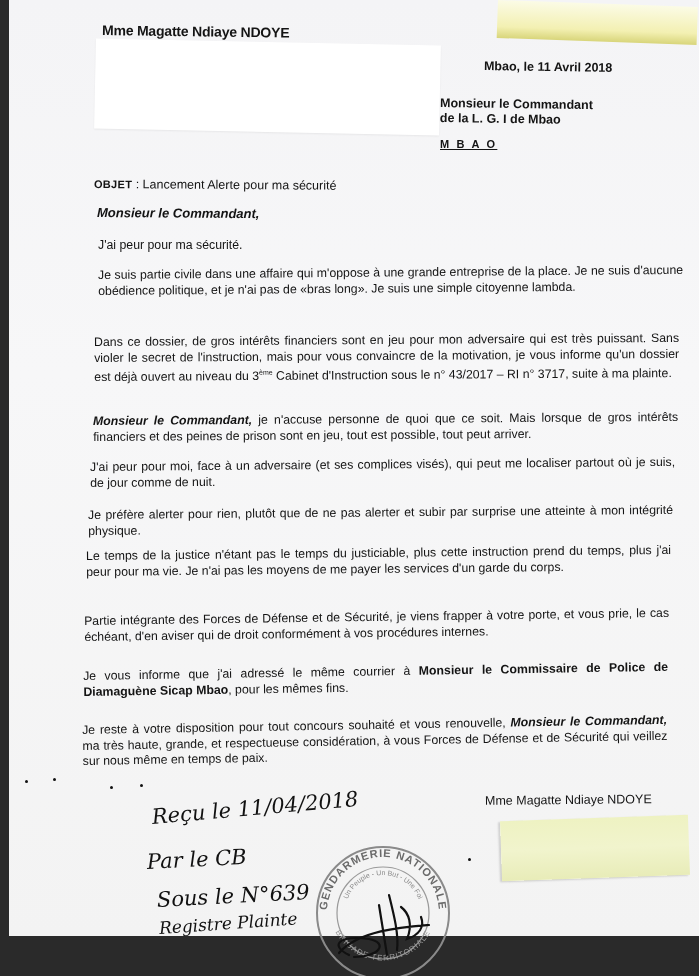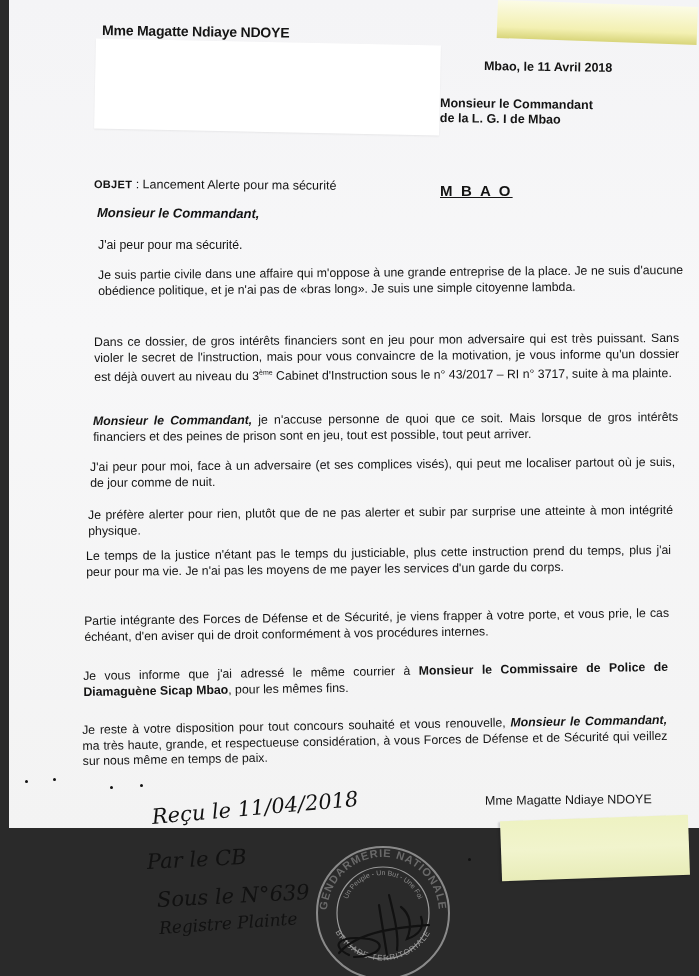--- a/index.html
+++ b/index.html
@@ -3,30 +3,30 @@
 <meta charset="utf-8">
 <style>
   html, body { margin:0; padding:0; }
   body {
     width:699px; height:976px; overflow:hidden; position:relative;
     background:#2a2a2a;
     font-family:"Liberation Sans", sans-serif;
     color:#141414;
   }
   .page {
-    position:absolute; left:9px; top:0; width:690px; height:828px;
+    position:absolute; left:9px; top:0; width:690px; height:936px;
     background:linear-gradient(180deg,#f4f4f6 0%,#f7f7f8 40%,#f3f3f3 100%);
   }
   .abs { position:absolute; }
   .sender { left:93px; top:22px; font-weight:bold; font-size:14px; letter-spacing:-0.2px; transform:rotate(0.8deg); transform-origin:left; }
   .redact-white { left:86px; top:42px; width:345px; height:90px; background:#ffffff; transform:rotate(1.2deg); box-shadow:0 1px 2px rgba(0,0,0,0.06); }
   .sticky-top { left:489px; top:0px; width:200px; height:38px; background:linear-gradient(180deg,#fbfbe6 0%,#f3f0b2 70%,#d8d57a 100%); transform:rotate(2deg); transform-origin:left top; }
   .date { left:475px; top:60px; font-size:12.5px; font-weight:bold; transform:rotate(0.8deg); }
   .recipient { left:431px; top:96px; font-size:12.5px; font-weight:bold; line-height:15px; transform:rotate(0.8deg); transform-origin:left; }
-  .city { left:431px; top:138px; font-size:15px; font-weight:bold; text-decoration:underline; letter-spacing:2.2px;margin-top:44px; }
+  .city { left:431px; top:138px; font-size:11px; font-weight:bold; text-decoration:underline; letter-spacing:2.2px; }
   .subject { left:85px; top:177px; font-size:12.5px; transform:rotate(0.4deg); transform-origin:left; }
   .subject .lbl { font-weight:bold; font-size:11px; letter-spacing:0.3px; }
   .salut { left:88px; top:205px; font-size:13px; font-weight:bold; font-style:italic; transform:rotate(0.4deg); transform-origin:left; }
   .para { font-size:12.3px; line-height:15.6px; width:585px; text-align:justify; transform-origin:left top; }
   .p1 { left:89px; top:238px; }
   .p2 { left:89px; top:268px; transform:rotate(-0.5deg); }
   .p3 { left:85px; top:335px; transform:rotate(-0.4deg); }
   .p4 { left:84px; top:414px; transform:rotate(-0.4deg); }
   .p5 { left:81px; top:460px; transform:rotate(-0.5deg); }
   .p6 { left:79px; top:508px; transform:rotate(-0.5deg); }

